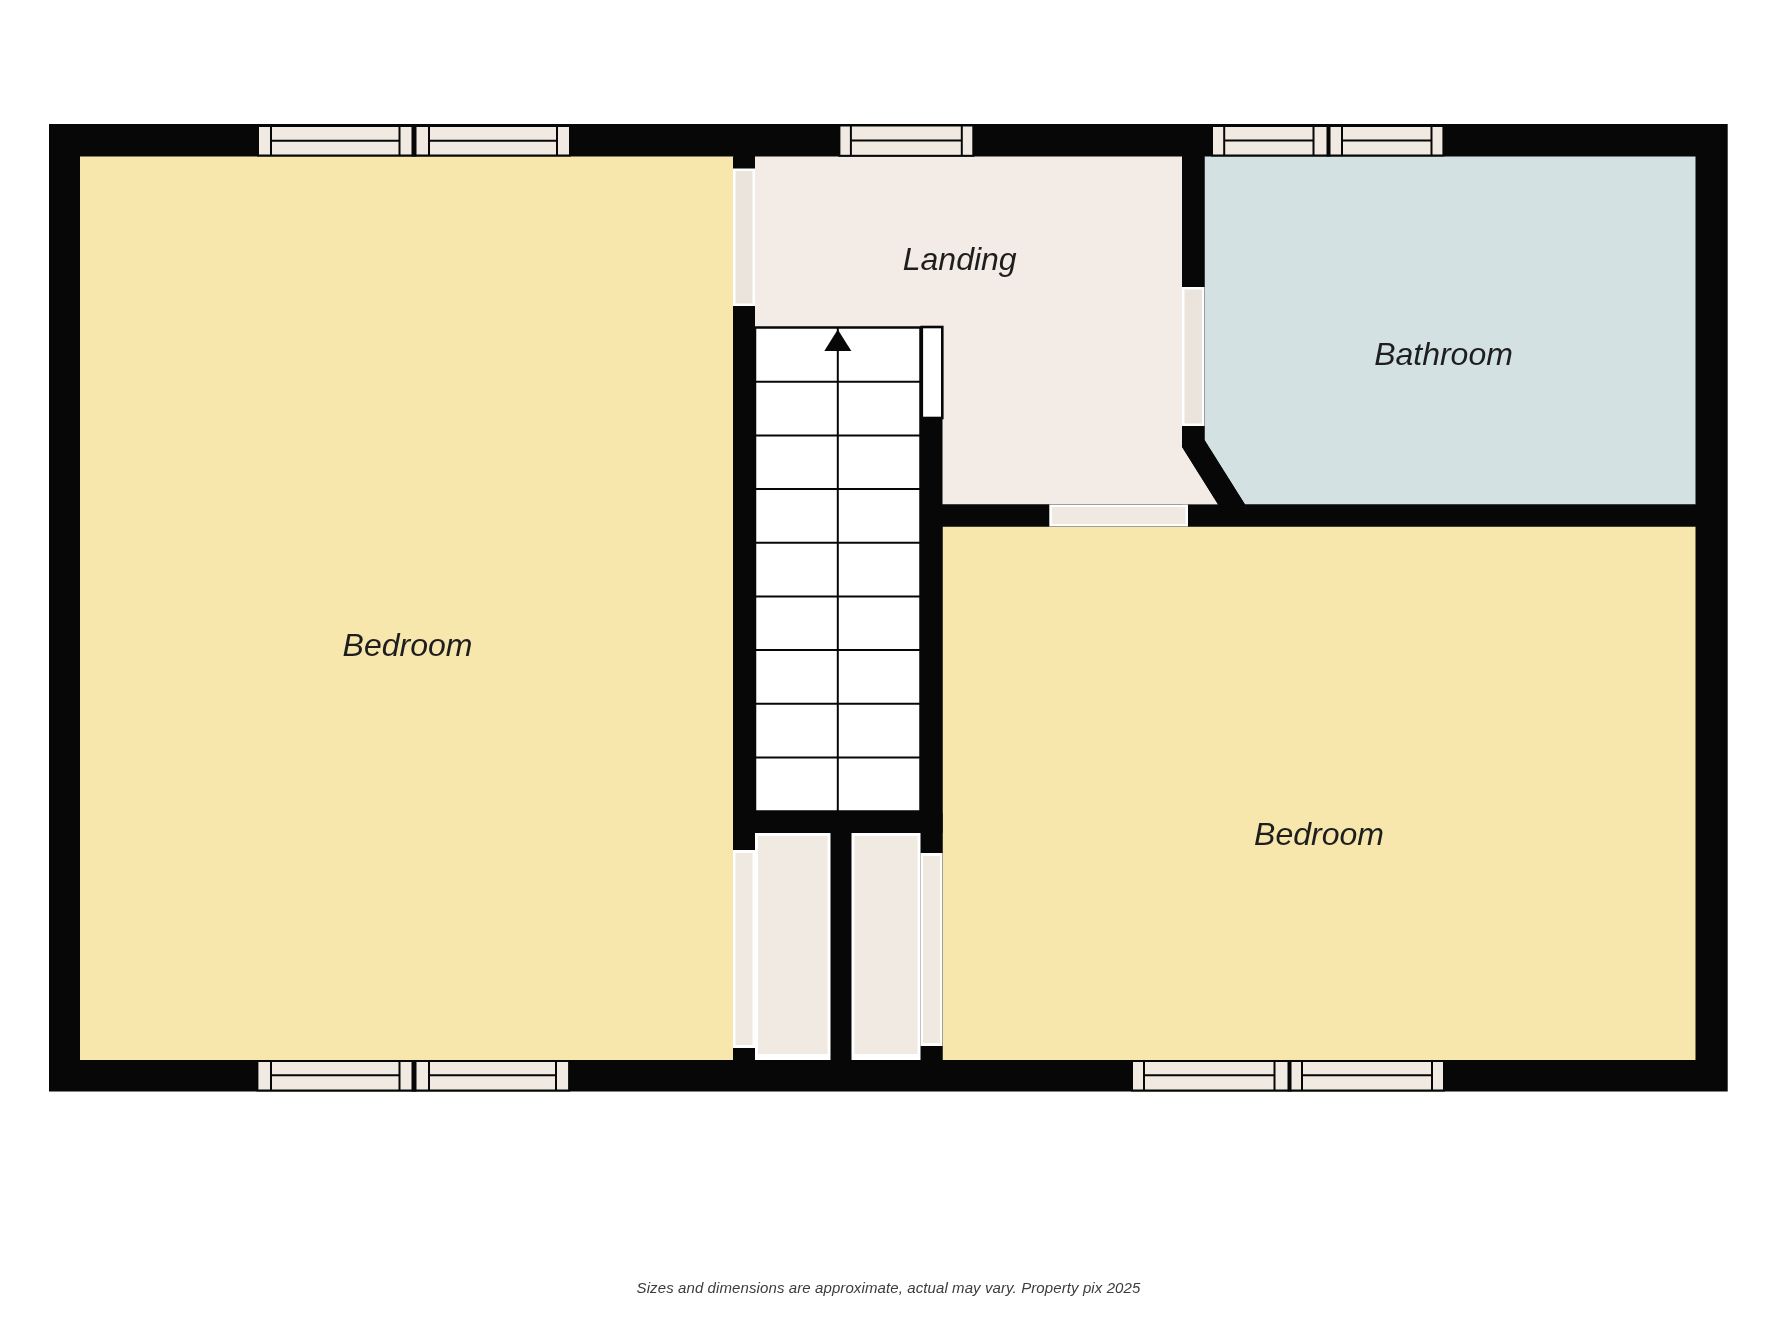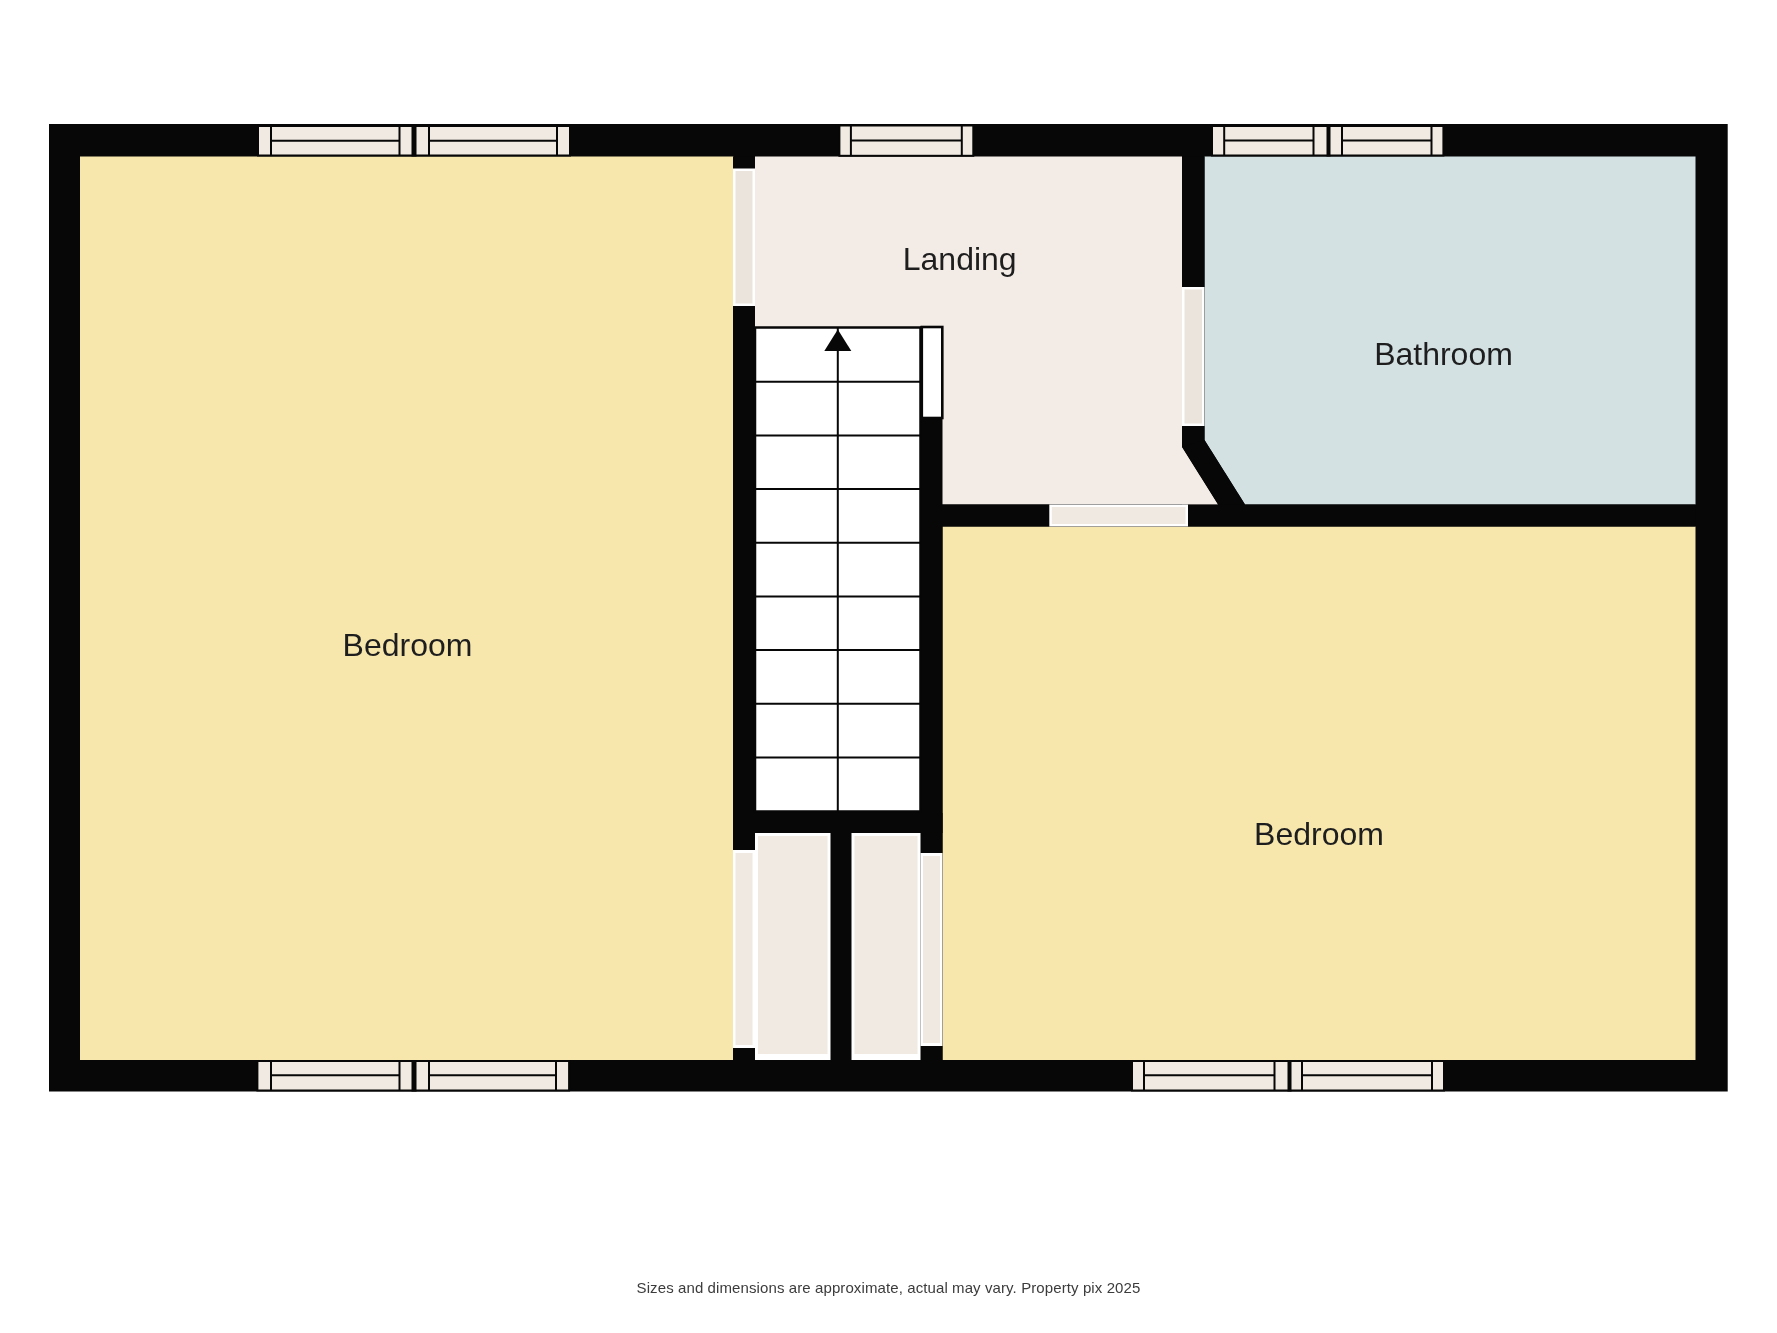--- a/index.html
+++ b/index.html
@@ -1,17 +1,17 @@
 <!DOCTYPE html>
 <html><head>
 <meta charset="utf-8">
 <style>
   html,body{margin:0;padding:0;background:#ffffff;}
   .page{position:relative;width:1777px;height:1333px;background:#ffffff;overflow:hidden;
-        font-family:"Liberation Sans", sans-serif;}
+        font-family:"Liberation Sans", sans-serif;font-style:italic;}
   svg{position:absolute;left:0;top:0;}
 </style>
 </head>
 <body>
 <div class="page">
 <svg width="1777" height="1333" viewBox="0 0 1777 1333" xmlns="http://www.w3.org/2000/svg">
 
   <rect x="0" y="0" width="1777" height="1333" fill="#ffffff"></rect>
 
   <rect x="49" y="124" width="1678.7" height="967.5" fill="#070707"></rect>

